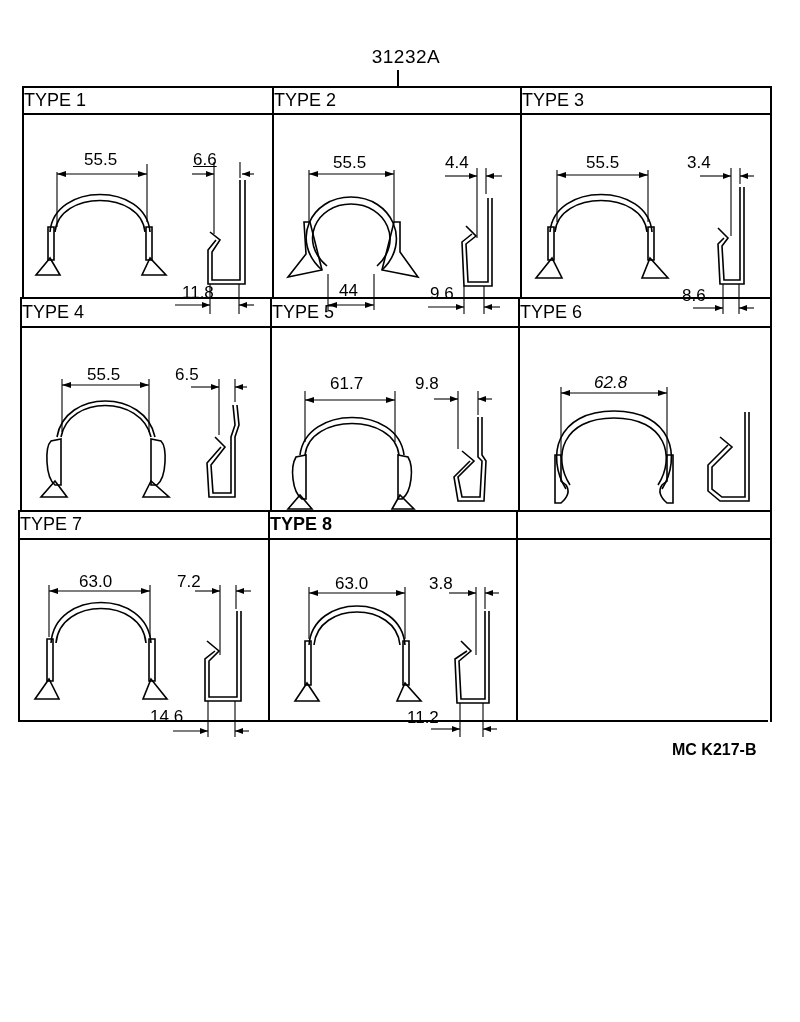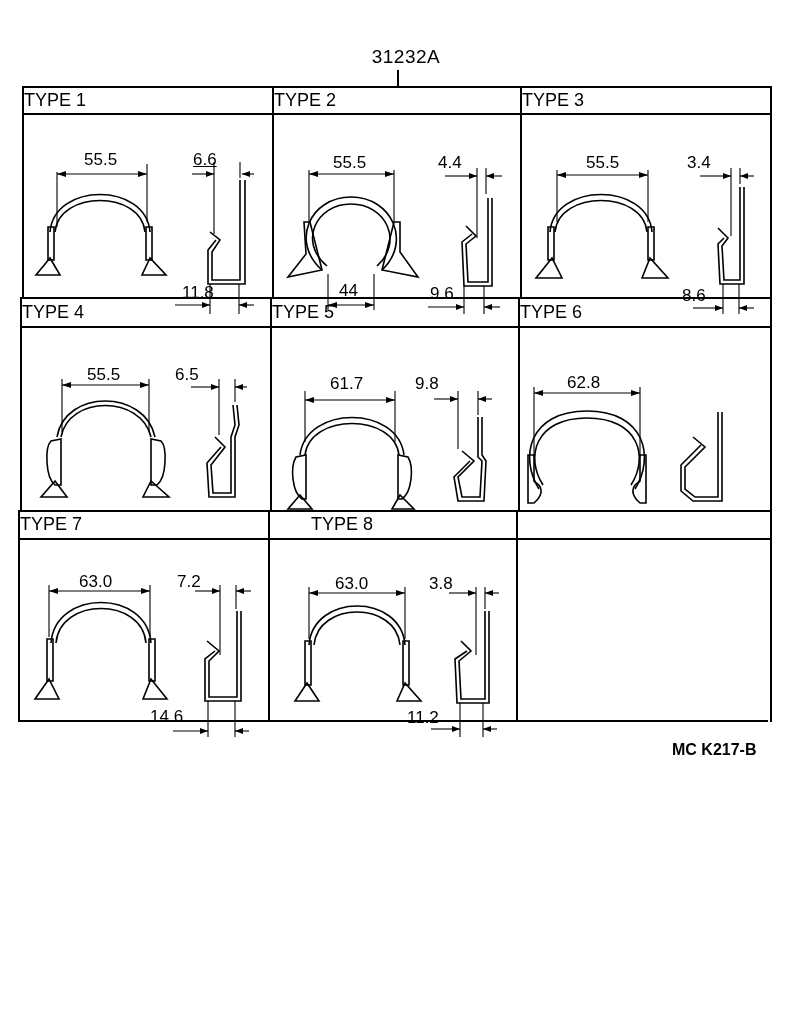--- a/index.html
+++ b/index.html
@@ -44,21 +44,21 @@
 <div class="vline" style="left:268px;top:510px;height:212px;"></div>
 <div class="vline" style="left:516px;top:510px;height:212px;"></div>
 
 <div class="type-title" style="left:24px;top:86px;width:248px;">TYPE 1</div>
 <div class="type-title" style="left:274px;top:86px;width:246px;">TYPE 2</div>
 <div class="type-title" style="left:522px;top:86px;width:276px;">TYPE 3</div>
 <div class="type-title" style="left:22px;top:298px;width:216px;">TYPE 4</div>
 <div class="type-title" style="left:272px;top:298px;width:246px;">TYPE 5</div>
 <div class="type-title" style="left:520px;top:298px;width:250px;">TYPE 6</div>
 <div class="type-title" style="left:20px;top:510px;width:248px;">TYPE 7</div>
-<div class="type-title" style="left:270px;top:510px;width:246px;font-weight:normal;padding-left:41px;">TYPE 8</div>
+<div class="type-title" style="left:270px;top:510px;width:246px;font-weight:bold;">TYPE 8</div>
 
 <div class="cell" style="left:20px;top:110px;width:250px;height:188px;">
   <svg width="250" height="188">
 
     <line class="d" x1="37" y1="30" x2="37" y2="85"></line>
       <line class="d" x1="127" y1="22" x2="127" y2="80"></line>
     <line class="d" x1="37" y1="32" x2="127" y2="32"></line>
     <polygon class="a" points="37,32 46,29 46,35"></polygon>
       <polygon class="a" points="127,32 118,29 118,35"></polygon>
 
@@ -115,21 +115,21 @@
       <polygon class="a" points="216,34 224,31 224,37"></polygon>
     <line class="d" x1="194" y1="144" x2="194" y2="172"></line>
       <line class="d" x1="214" y1="144" x2="214" y2="172"></line>
     <line class="d" x1="158" y1="165" x2="194" y2="165"></line>
       <polygon class="a" points="194,165 186,162 186,168"></polygon>
     <line class="d" x1="214" y1="165" x2="230" y2="165"></line>
       <polygon class="a" points="214,165 222,162 222,168"></polygon>
   </svg>
   <div class="dim" style="left:63px;top:11px;">55.5</div>
   <div class="dim" style="left:69px;top:139px;">44</div>
-  <div class="dim" style="left:168px;top:11px;text-align:center;">4.4</div>
+  <div class="dim" style="left:175px;top:11px;text-align:center;">4.4</div>
   <div class="dim" style="left:160px;top:142px;">9.6</div>
 </div>
 
 <div class="cell" style="left:520px;top:110px;width:250px;height:188px;">
   <svg width="250" height="188">
     <line class="d" x1="37" y1="28" x2="37" y2="80"></line>
       <line class="d" x1="128" y1="28" x2="128" y2="80"></line>
     <line class="d" x1="37" y1="33" x2="128" y2="33"></line>
     <polygon class="a" points="37,33 46,30 46,36"></polygon>
       <polygon class="a" points="128,33 119,30 119,36"></polygon>
@@ -204,21 +204,21 @@
       <line class="d" x1="210" y1="34" x2="210" y2="58"></line>
     <line class="d" x1="166" y1="42" x2="190" y2="42"></line>
       <polygon class="a" points="190,42 182,39 182,45"></polygon>
     <line class="d" x1="210" y1="42" x2="224" y2="42"></line>
       <polygon class="a" points="210,42 218,39 218,45"></polygon>
   </svg>
   <div class="dim" style="left:62px;top:17px;">61.7</div>
   <div class="dim" style="left:147px;top:17px;">9.8</div>
 </div>
 
-<div class="cell" style="left:499px;top:325px;width:255px;height:186px;">
+<div class="cell" style="left:526px;top:325px;width:255px;height:186px;font-style:italic;">
   <svg width="255" height="186">
     <line class="d" x1="35" y1="30" x2="35" y2="100"></line>
       <line class="d" x1="141" y1="30" x2="141" y2="100"></line>
     <line class="d" x1="35" y1="36" x2="141" y2="36"></line>
     <polygon class="a" points="35,36 44,33 44,39"></polygon>
       <polygon class="a" points="141,36 132,33 132,39"></polygon>
     <path class="w" d="M40,132 C20,100 30,54 88,54 C146,54 156,100 136,132"></path>
     <path class="w" d="M44,128 C26,100 36,61 88,61 C140,61 150,100 132,128"></path>
     <path class="w" d="M29,98 L29,146 L35,146 C42,140 44,134 40,128 L35,124 L35,98 Z"></path>
     <path class="w" d="M147,98 L147,146 L141,146 C134,140 132,134 136,128 L141,124 L141,98 Z"></path>

